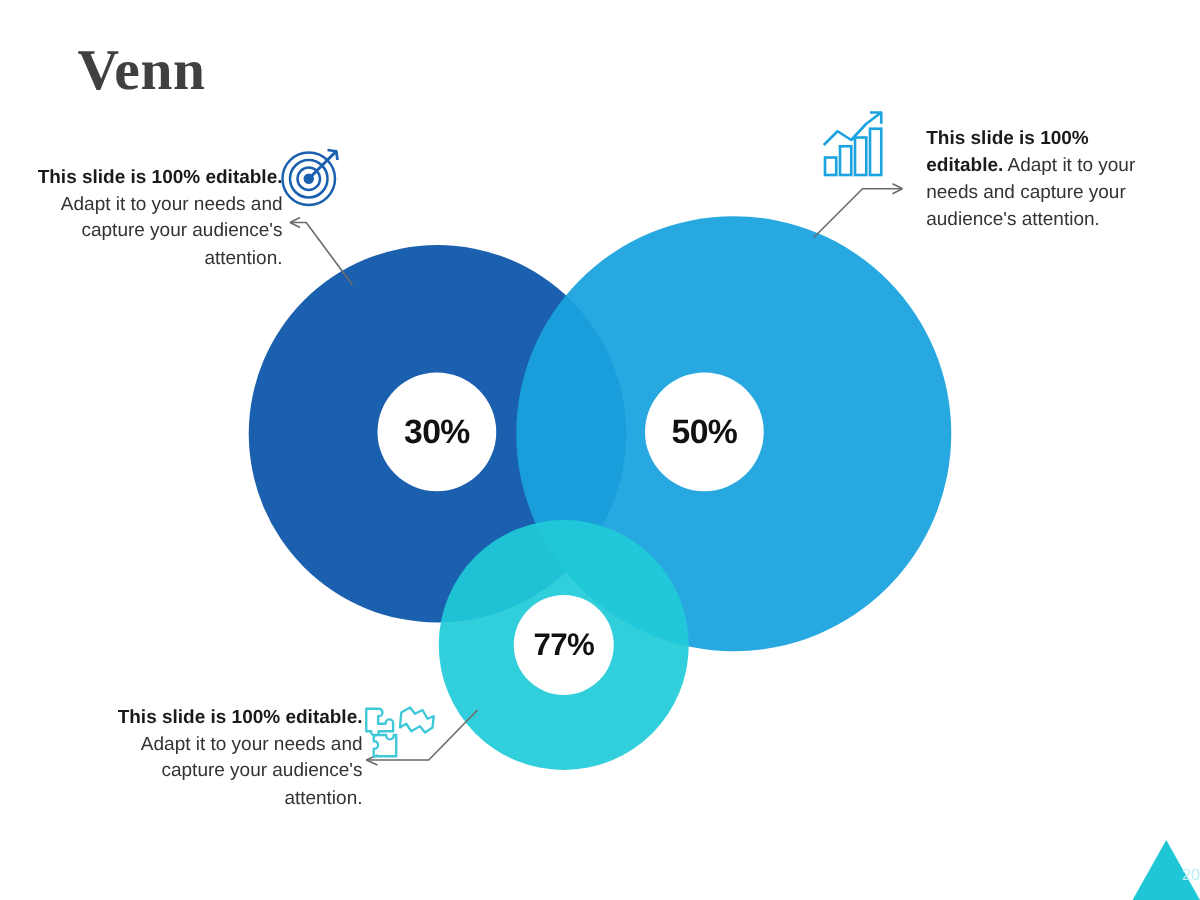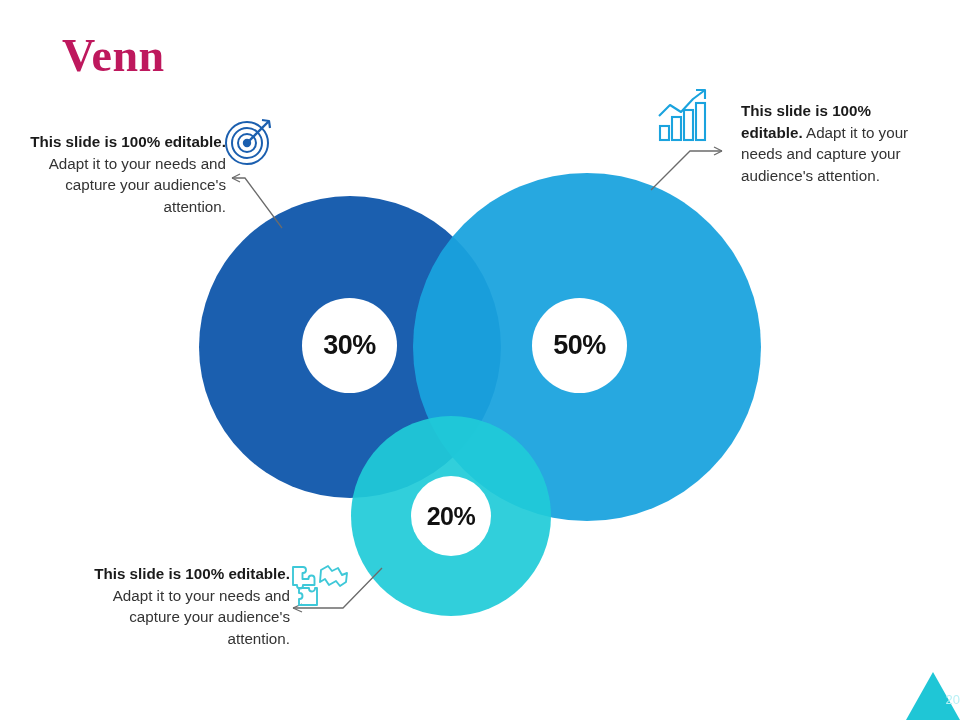--- a/index.html
+++ b/index.html
@@ -15,21 +15,21 @@
     background: #ffffff;
   }
 
   
   #page-title {
     position: absolute;
     left: 62px; top: 31px;
     font-family: "Liberation Serif", serif;
     font-size: 46px;
     font-weight: bold;
-    color: #be185d;
+    color: #404040;
     letter-spacing: 0.5px;
     line-height: 1.1;
   }
 
   
   #venn-stage {
     position: absolute;
     left: 0; top: 0;
     width: 960px; height: 720px;
     pointer-events: none;
@@ -43,21 +43,21 @@
     background: #ffffff;
     display: flex;
     align-items: center;
     justify-content: center;
     font-size: 27px;
     font-weight: bold;
     color: #111111;
     letter-spacing: -0.5px;
   }
   #pct-bubble-1 { left: 302px; top: 298px; width: 95px; height: 95px; text-align: center; }
-  #pct-bubble-2 { left: 532px; top: 298px; width: 95px; height: 95px; }
+  #pct-bubble-2 { left: 516px; top: 298px; width: 95px; height: 95px; }
   #pct-bubble-3 { left: 411px; top: 476px; width: 80px; height: 80px; }
   #pct-bubble-3 .pct-text { font-size: 25px; }
 
   
   .callout-text {
     position: absolute;
     font-size: 15.2px;
     line-height: 1.42;
     color: #333333;
   }
@@ -122,21 +122,21 @@
     </svg>
   </div>
 
   <div class="pct-bubble" id="pct-bubble-1">
     <span class="pct-text">30%</span>
   </div>
   <div class="pct-bubble" id="pct-bubble-2">
     <span class="pct-text">50%</span>
   </div>
   <div class="pct-bubble" id="pct-bubble-3">
-    <span class="pct-text">20%</span>
+    <span class="pct-text">77%</span>
   </div>
 
   <div class="callout-text" id="callout-left">
     <b>This slide is 100%</b>
     <b>editable.</b><span> Adapt it to your needs and capture your audience's attention.</span>
   </div>
   <div class="deco-icon" id="icon-target">
     <svg width="56" height="56" viewBox="0 0 56 56" xmlns="http://www.w3.org/2000/svg">
       <g fill="none" stroke="#1b5faf" stroke-width="2">
         <circle cx="25" cy="31" r="21"></circle>

